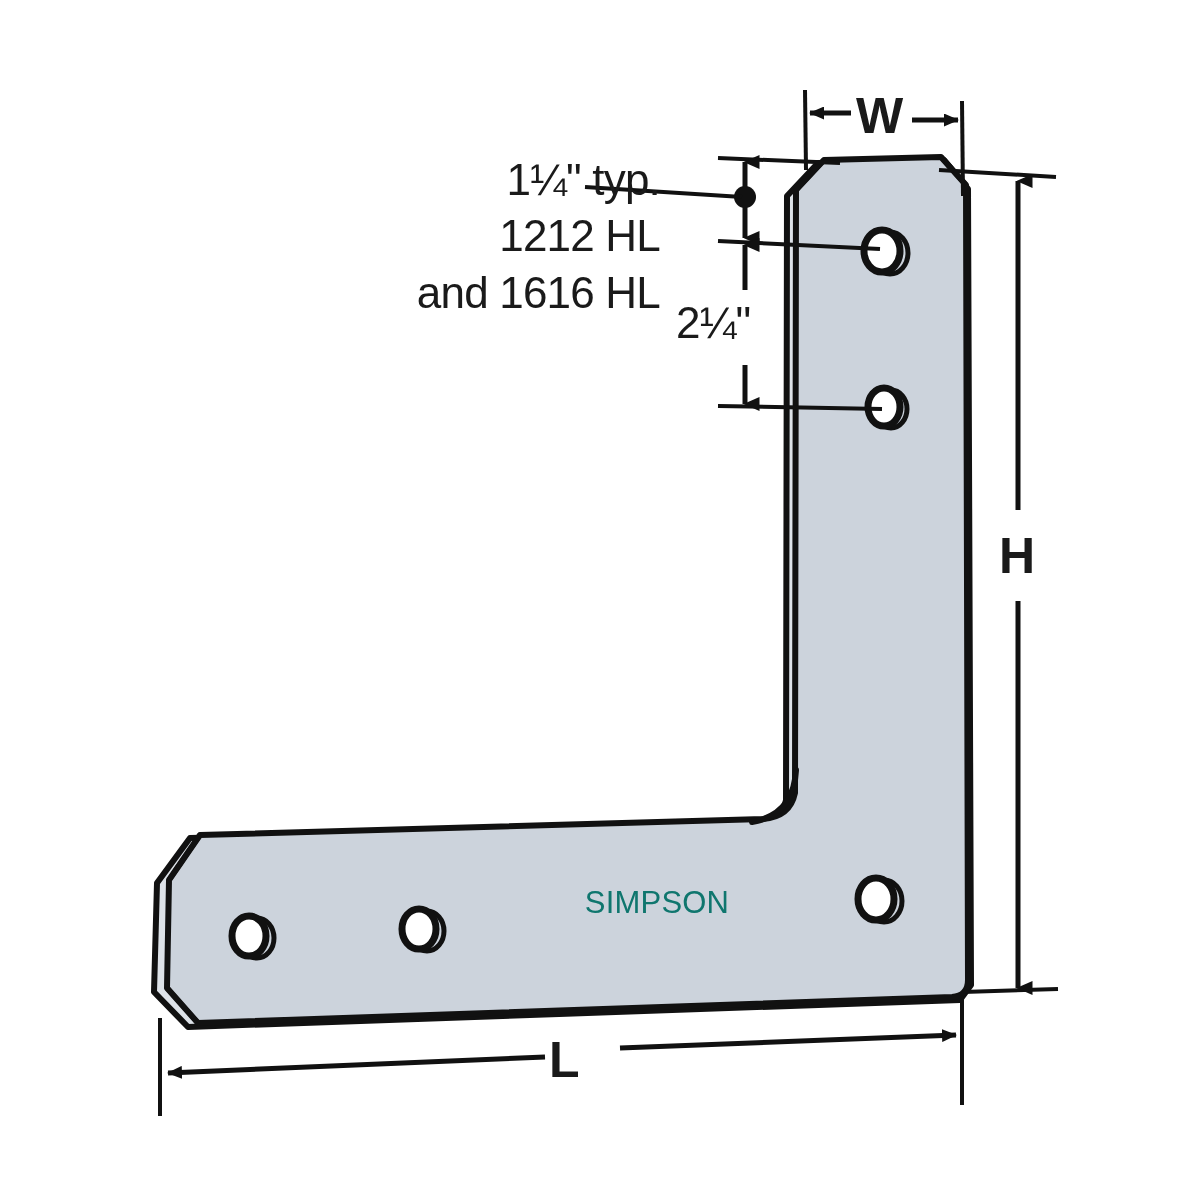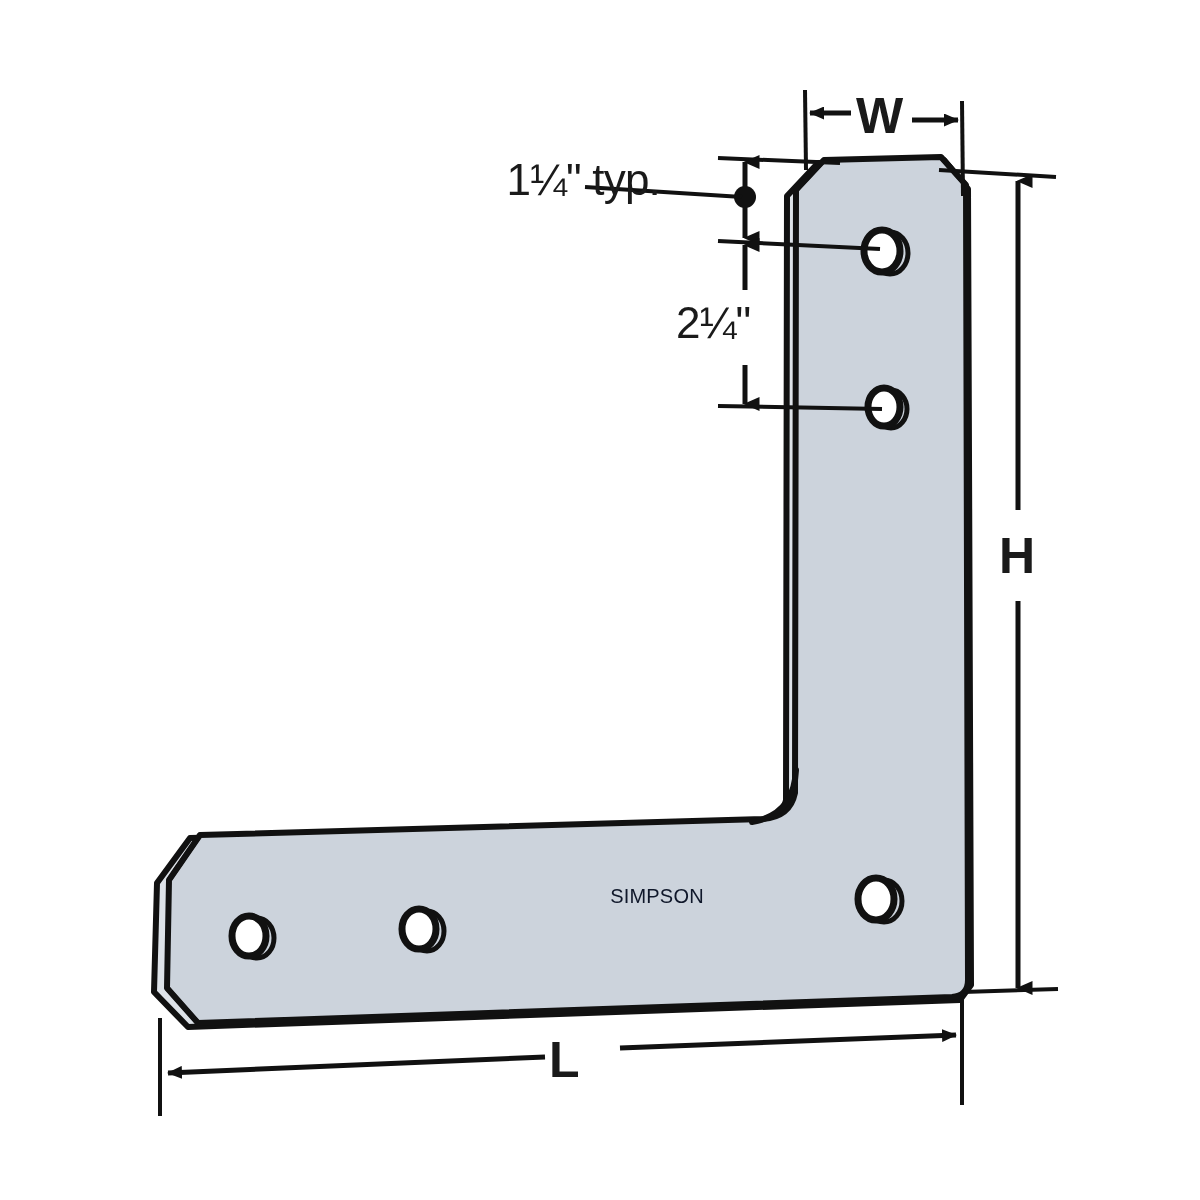--- a/index.html
+++ b/index.html
@@ -71,22 +71,22 @@
     top: 298px;
     font-size: 44px;
     letter-spacing: -0.8px;
   }
   #brand {
     position: absolute;
     left: 537px;
     top: 884px;
     width: 240px;
     text-align: center;
-    font-size: 20px;
-    color: #0f172a;
+    font-size: 31px;
+    color: #0f766e;
     line-height: 1.22;
     letter-spacing: 0.2px;
   }
   #brand .bline { display: block; }
 </style>
 </head>
 <body>
 
 <div id="stage">
 
@@ -192,20 +192,22 @@
       <line x1="718" y1="241" x2="880" y2="249" stroke="#111111" stroke-width="4"></line>
       <line x1="718" y1="406" x2="882" y2="409" stroke="#111111" stroke-width="4"></line>
       <line x1="745" y1="290" x2="745" y2="245" stroke="#111111" stroke-width="5" marker-end="url(#arrUp)"></line>
       <line x1="745" y1="365" x2="745" y2="404" stroke="#111111" stroke-width="5" marker-end="url(#arrEnd)"></line>
     </g>
 
   </svg>
 
   <div id="callout-block">
     <span class="cline">1¼" typ.</span>
+    <span class="cline">1212 HL</span>
+    <span class="cline">and 1616 HL</span>
   </div>
 
   <div class="dim-text" id="label-225">2¼"</div>
 
   <div class="dim-text" id="label-w">W</div>
 
   <div class="dim-text" id="label-h">H</div>
 
   <div class="dim-text" id="label-l">L</div>
 

